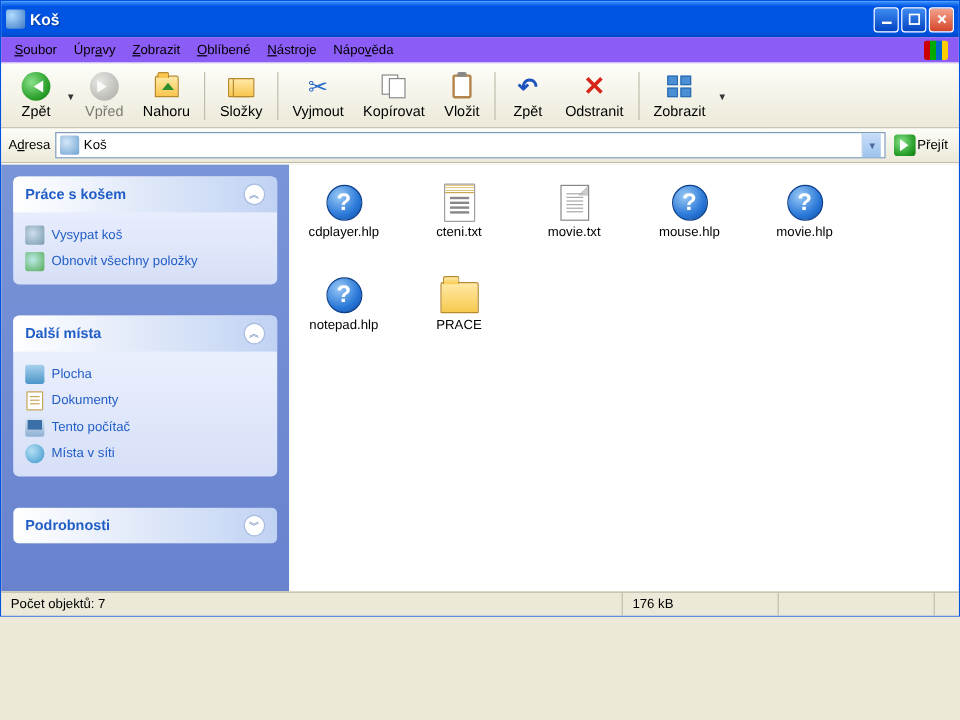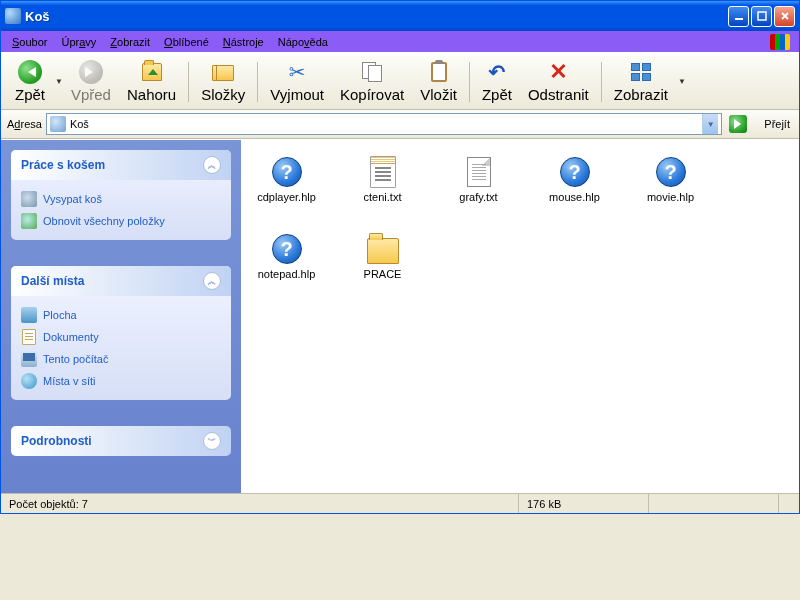--- a/index.html
+++ b/index.html
@@ -21,21 +21,21 @@
 .menu-item { padding: 2px 7px; cursor: pointer; }
 .menu-item span.u { text-decoration: underline; }
 .menubar-flag { margin-left: auto; width: 30px; height: 22px; display: flex; align-items: center; justify-content: center; }
 .flag-icon { width: 20px; height: 16px; background: linear-gradient(90deg, #c00 0 25%, #0a0 25% 50%, #06c 50% 75%, #fc0 75% 100%); border-radius: 2px; }
 
 
 .toolbar { background: linear-gradient(#fdfdf9, #ece9d8); padding: 4px 6px; display: flex; align-items: center; border-top: 1px solid #fff; border-bottom: 1px solid #c0bdad; }
 .tb-btn { display: flex; flex-direction: column; align-items: center; padding: 2px 8px; cursor: pointer; min-width: 46px; }
 .tb-btn.disabled { opacity: 0.5; cursor: default; }
 .tb-big-icon { width: 24px; height: 24px; margin-bottom: 2px; display: flex; align-items: center; justify-content: center; position: relative; }
-.tb-label { font-size: 15px; }
+.tb-label { font-size: 12px; }
 .tb-sep { width: 1px; height: 40px; background: #c0bdad; margin: 0 4px; }
 .tb-dropdown-arrow { font-size: 8px; margin-left: 2px; color: #333; cursor: pointer; }
 .tb-btn-row { display: flex; align-items: center; }
 
 
 .ic-back { width: 24px; height: 24px; background: radial-gradient(circle at 35% 35%, #8be28b, #2ea32e 60%, #0c7a0c); border-radius: 50%; }
 .ic-back::after { content: ""; position: absolute; left: 5px; top: 7px; border: 5px solid transparent; border-right: 8px solid white; }
 .ic-fwd { width: 24px; height: 24px; background: radial-gradient(circle at 35% 35%, #d8d8d8, #8e8e8e 60%, #6a6a6a); border-radius: 50%; }
 .ic-fwd::after { content: ""; position: absolute; right: 5px; top: 7px; border: 5px solid transparent; border-left: 8px solid white; }
 .ic-up { width: 20px; height: 18px; background: linear-gradient(#ffe9a6, #f9c64f); border: 1px solid #b78a2c; border-radius: 2px 2px 0 0; position: relative; }
@@ -62,21 +62,21 @@
 .ic-view { width: 20px; height: 18px; display: grid; grid-template-columns: 1fr 1fr; grid-template-rows: 1fr 1fr; gap: 2px; }
 .ic-view span { background: #4a8fd4; border: 1px solid #2b6bb2; }
 
 
 .addressbar { display: flex; align-items: center; padding: 3px 6px; background: linear-gradient(#fdfdf9, #ece9d8); border-bottom: 1px solid #c0bdad; gap: 4px; }
 .addr-label span.u { text-decoration: underline; }
 .addr-input { flex: 1; display: flex; align-items: center; background: white; border: 1px solid #7f9db9; height: 22px; padding: 0 3px; }
 .addr-icon { width: 16px; height: 16px; background: radial-gradient(circle at 35% 35%, #d4e6f7, #6ca0d2); border-radius: 2px; margin-right: 4px; }
 .addr-text { flex: 1; }
 .addr-dd { width: 16px; background: linear-gradient(#c7ddf7, #9ec3ee); height: 20px; display:flex; align-items:center; justify-content:center; font-size:8px; color:#4a6b9c; border-left:1px solid #b6cde6; cursor:pointer; }
-.addr-go { display: flex; align-items: center; gap: 17px; cursor:pointer; padding: 1px 3px; }
+.addr-go { display: flex; align-items: center; gap: 1px; cursor:pointer; padding: 1px 3px; }
 .addr-go-icon { width: 18px; height: 18px; background: radial-gradient(circle at 35% 35%, #8be28b, #2ea32e 60%, #0c7a0c); border-radius: 3px; position: relative; }
 .addr-go-icon::after { content: ""; position: absolute; left: 5px; top: 4px; border: 5px solid transparent; border-left: 7px solid white; }
 
 
 .body-area { flex: 1; display: flex; border-top: 1px solid #fff; overflow: hidden; }
 .sidebar { width: 240px; background: linear-gradient(to bottom, #7995d7 0%, #6982ce 100%); padding: 10px; overflow-y: auto; }
 .task-panel { background: linear-gradient(to bottom, #fff 0%, #eff3ff 8%, #d6dff7 100%); border-radius: 5px; margin-bottom: 26px; overflow: hidden; }
 .task-header { display: flex; align-items: center; padding: 6px 10px; background: linear-gradient(to right, #fff, #c0d2f3); cursor: pointer; justify-content: space-between; }
 .task-title { font-weight: bold; color: #215dc6; font-size: 12px; }
 .task-collapse { width: 18px; height: 18px; background: #fff; border: 1px solid #a8bde0; border-radius: 50%; display: flex; align-items: center; justify-content: center; color: #5e7fb9; font-size: 9px; }
@@ -313,21 +313,21 @@
         <div class="file-item">
           <div class="file-icon">
             <div class="fi-text"></div>
           </div>
           <div class="file-label">cteni.txt</div>
         </div>
         <div class="file-item">
           <div class="file-icon">
             <div class="fi-text2"></div>
           </div>
-          <div class="file-label">grafy.txt</div>
+          <div class="file-label">movie.txt</div>
         </div>
         <div class="file-item">
           <div class="file-icon">
             <div class="fi-help"></div>
           </div>
           <div class="file-label">mouse.hlp</div>
         </div>
         <div class="file-item">
           <div class="file-icon">
             <div class="fi-help"></div>

